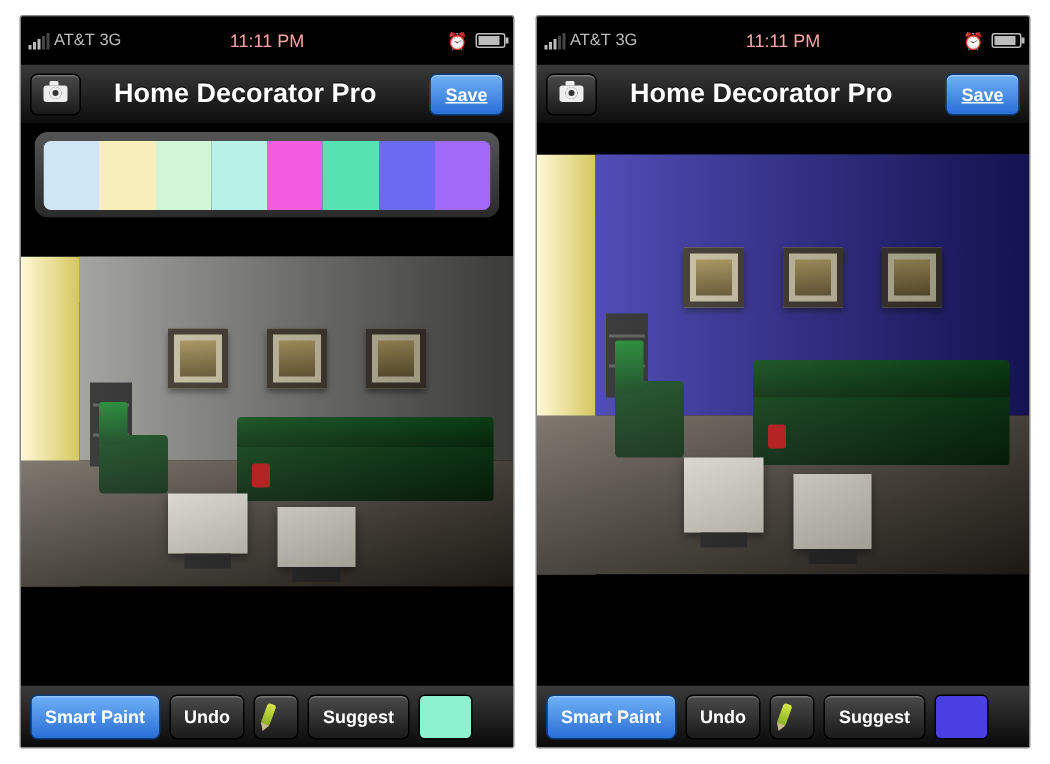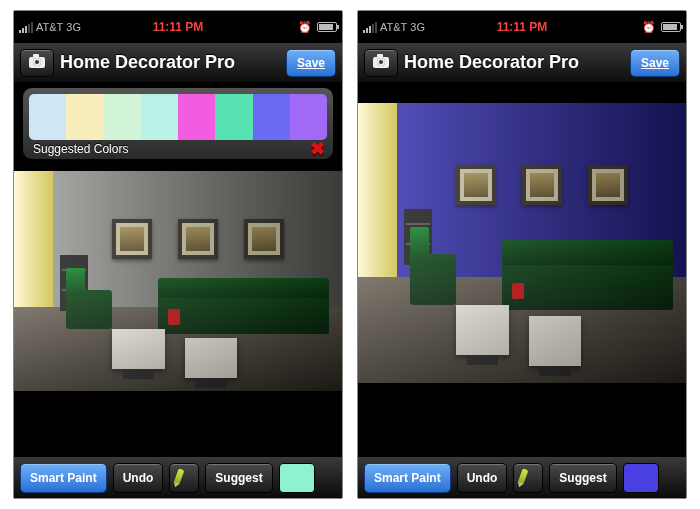--- a/index.html
+++ b/index.html
@@ -37,21 +37,21 @@
   .status-left { display: flex; align-items: center; gap: 3px; }
   .signal { display: flex; align-items: flex-end; gap: 1px; }
   .signal b { width: 2px; background:#bbb; display:block; }
   .signal b:nth-child(1){height:3px}
   .signal b:nth-child(2){height:5px}
   .signal b:nth-child(3){height:7px}
   .signal b:nth-child(4){height:9px; background:#444}
   .signal b:nth-child(5){height:11px; background:#444}
   .status-time {
     position: absolute; left: 0; right: 0; text-align: center;
-    font-weight: bold; color: #ef4444; font-size: 12px;
+    font-weight: normal; color: #fca5a5; font-size: 12px;
   }
   .status-right { margin-left: auto; display:flex; align-items:center; gap:5px; }
   .batt { width: 20px; height: 10px; border:1px solid #bbb; border-radius:2px; position:relative; }
   .batt::after { content:""; position:absolute; right:-3px; top:2px; width:2px; height:4px; background:#bbb; }
   .batt i { position:absolute; left:1px; top:1px; bottom:1px; width:80%; background:#bbb; }
 
   .nav-bar {
     height: 40px;
     background: linear-gradient(#3a3a3a, #0d0d0d);
     border-bottom: 1px solid #000;
@@ -66,21 +66,21 @@
     border: 1px solid #000;
     border-radius: 5px;
     display:flex; align-items:center; justify-content:center;
     box-shadow: inset 0 1px 0 rgba(255,255,255,.25);
   }
   .cam-icon { width:16px; height:11px; background:#eee; border-radius:2px; position:relative; }
   .cam-icon::before { content:""; position:absolute; top:-3px; left:4px; width:6px; height:3px; background:#eee; border-radius:1px 1px 0 0; }
   .cam-icon::after { content:""; position:absolute; top:1px; left:4px; width:8px; height:8px; border-radius:50%; background:#333; box-shadow: inset 0 0 0 2px #eee; }
   .nav-title {
     flex: 1; color:#fff; font-weight:bold; font-size:18px;
-    text-shadow:0 -1px 0 #000; white-space:nowrap;
+    text-shadow:0 -1px 0 #000; white-space:nowrap;margin-left:16px;
   }
   .save-btn {
     height:28px; padding:0 10px;
     background: linear-gradient(#6fb0f7,#2a6fd6);
     border:1px solid #0b3a7a; border-radius:5px;
     color:#fff; font-size:12px; font-weight:bold;
     display:flex; align-items:center;
     box-shadow: inset 0 1px 0 rgba(255,255,255,.35);
     text-decoration: underline;
   }
@@ -214,24 +214,20 @@
       <div class="swatches">
         <div class="swatch" style="background:#cfe6f5"></div>
         <div class="swatch" style="background:#f7eebc"></div>
         <div class="swatch" style="background:#d2f4d7"></div>
         <div class="swatch" style="background:#b8f2e7"></div>
         <div class="swatch" style="background:#f25ce0"></div>
         <div class="swatch" style="background:#57e3b1"></div>
         <div class="swatch" style="background:#6a6af2"></div>
         <div class="swatch" style="background:#a06af7"></div>
       </div>
-      <div class="palette-row">
-        <span class="palette-label">Suggested Colors</span>
-        <span class="close-x">✖</span>
-      </div>
     </div>
 
     <div class="room">
       <div class="wall">
         <div class="ceiling"></div>
         <div class="wall-left"></div>
         <div class="wall-main" style="background:linear-gradient(90deg,#9fa09a, #5a5b56)"></div>
         <div class="floor"></div>
         <div class="frame" style="left:30%; top:22%">
             <i></i>

